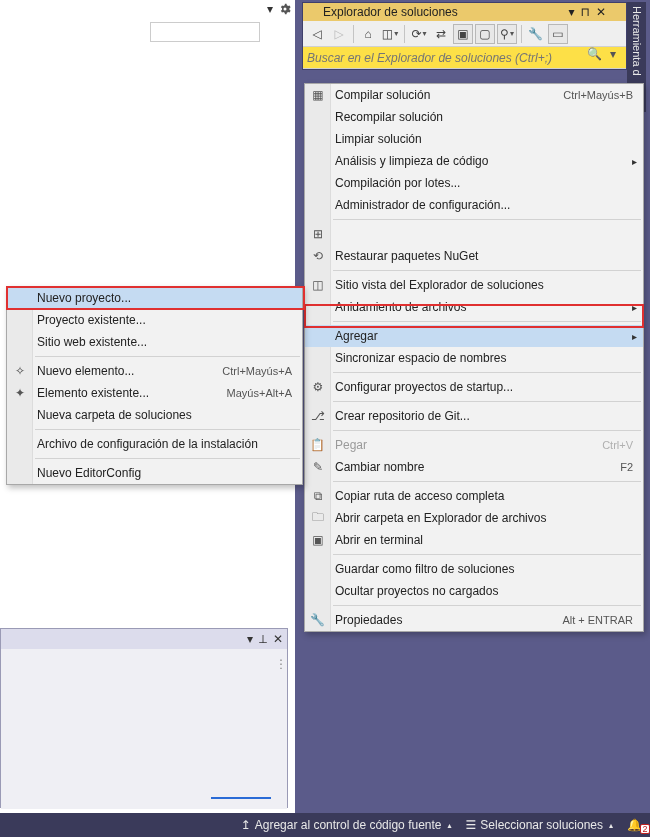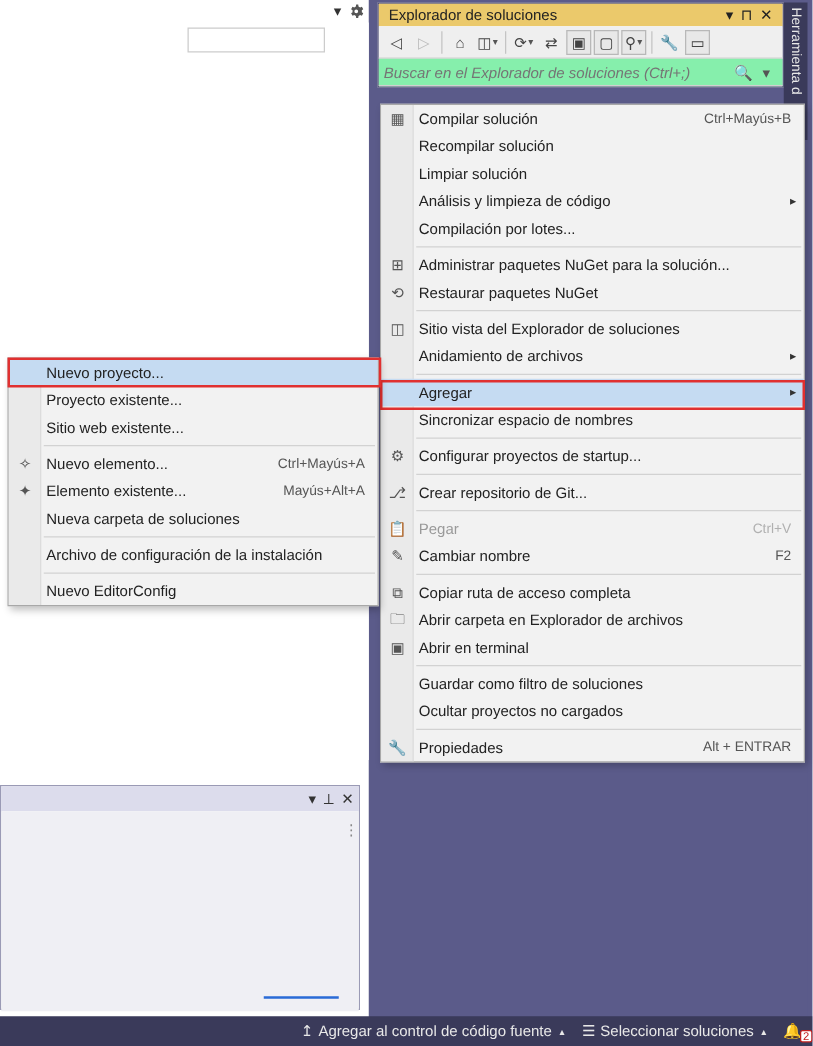--- a/index.html
+++ b/index.html
@@ -14,28 +14,28 @@
 
 .bottom-panel { position: absolute; left: 0; top: 628px; width: 288px; height: 180px; border: 1px solid #9a9ab5; }
 .bottom-panel-title { height: 20px; background: #dcdcec; display: flex; align-items: center; justify-content: flex-end; padding: 0 4px; gap: 6px; color: #333; }
 .bottom-panel-body { height: 160px; background: #efeff4; position: relative; }
 .bottom-panel-body::after { content: ""; position: absolute; left: 210px; bottom: 10px; width: 60px; height: 2px; background: #2a6bd6; }
 .bottom-panel .dots { position: absolute; right: 4px; top: 28px; width: 8px; color: #888; letter-spacing: -1px; }
 
 .right-area { position: absolute; left: 296px; top: 0; width: 350px; height: 820px; background: #5b5b8a; }
 
 .sol-panel { position: absolute; left: 6px; top: 2px; width: 325px; background: #fff; border: 1px solid #3f3f6b; }
-.sol-title { height: 18px; background: #ebc96b; display: flex; align-items: center; justify-content: space-between; padding: 0 8px; color: #222; }
+.sol-title { height: 18px; background: #ebc96b; display: flex; align-items: center; justify-content: space-between; padding: 0 20px; color: #222; }
 .sol-title-right { display: flex; gap: 6px; align-items: center; }
 .sol-toolbar { height: 26px; background: #efefef; border-bottom: 1px solid #d0d0d0; display: flex; align-items: center; padding: 0 4px; gap: 2px; }
 .tb-btn { width: 20px; height: 20px; display: flex; align-items: center; justify-content: center; color: #444; border: 1px solid transparent; }
 .tb-btn.boxed { border: 1px solid #b8b8b8; background: #e8e8e8; }
 .tb-sep { width: 1px; height: 18px; background: #c4c4c4; margin: 0 2px; }
 .tb-drop::after { content: "▾"; font-size: 8px; margin-left: 1px; color: #555; }
-.sol-search { height: 22px; background: #86efac; border-bottom: 1px solid #d0d0d0; display: flex; align-items: center; padding: 0 4px; }
+.sol-search { height: 22px; background: #fde047; border-bottom: 1px solid #d0d0d0; display: flex; padding: 0 4px; }
 .sol-search input { flex: 1; border: none; background: transparent; color: #777; font-style: italic; outline: none; }
 .sol-search .search-icn { width: 18px; text-align: center; color: #555; }
 
 .side-tab { position: absolute; right: 0; top: 2px; width: 19px; height: 110px; background: #3a3a5a; color: #e8e8e8; writing-mode: vertical-rl; text-orientation: mixed; font-size: 11px; display: flex; align-items: center; justify-content: flex-start; padding-top: 4px; }
 
 .ctx-menu { position: absolute; background: #f2f2f2; border: 1px solid #a8a8a8; box-shadow: 2px 3px 6px rgba(0,0,0,0.25); }
 .ctx-menu .icon-col { position: absolute; left: 0; top: 0; bottom: 0; width: 26px; background: #eaeaea; border-right: 1px solid #dcdcdc; }
 .ctx-row { position: relative; height: 22px; display: flex; align-items: center; padding-left: 30px; padding-right: 10px; color: #222; cursor: default; }
 .ctx-row.disabled { color: #9a9a9a; }
 .ctx-row.hover { background: #c5dbf2; }
@@ -137,24 +137,26 @@
     <div class="ctx-row">
         <span>Limpiar solución</span>
       </div>
     <div class="ctx-row">
         <span>Análisis y limpieza de código</span>
         <span class="arrow">▸</span>
       </div>
     <div class="ctx-row">
         <span>Compilación por lotes...</span>
       </div>
+    <div class="ctx-row">
+        <span>Administrador de configuración...</span>
+      </div>
     <div class="ctx-sep"></div>
     <div class="ctx-row">
         <span class="micon">⊞</span>
-        <span>Administrar paquetes NuGet para la solución...</span>
       </div>
     <div class="ctx-row">
         <span class="micon">⟲</span>
         <span>Restaurar paquetes NuGet</span>
       </div>
     <div class="ctx-sep"></div>
     <div class="ctx-row">
         <span class="micon">◫</span>
         <span>Sitio vista del Explorador de soluciones</span>
       </div>

